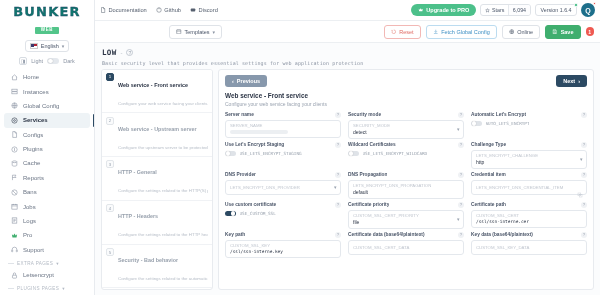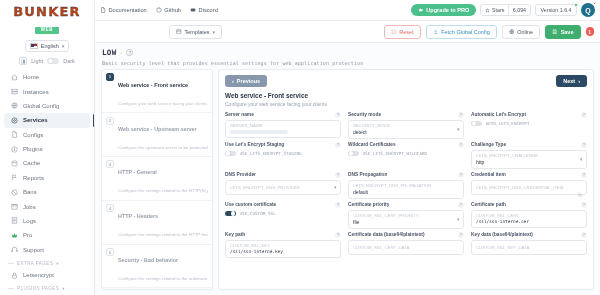--- a/index.html
+++ b/index.html
@@ -20,21 +20,21 @@
     display: flex; flex-direction: column;
     padding: 0;
     flex: 0 0 95px;
     overflow: hidden;
   }
   .logo-wrap { padding: 5px 0 3px 0; display: flex; justify-content: center; }
   .logo { text-align: center; line-height: 1; }
   .logo-main {
     font-family: "DejaVu Sans", sans-serif;
     font-weight: bold; font-size: 13px; letter-spacing: 1.2px;
-    color: #c2410c;
+    color: #0f766e;
     -webkit-text-stroke: 0.3px #1f3a5f;
   }
   .logo-sub {
     display: inline-block;
     background: #53c58a; color: #ffffff;
     font-size: 4.5px; letter-spacing: .6px; font-weight: bold;
     padding: 1px 6px; margin-top: 1px; border-radius: 1px;
   }
   .lang-row { display: flex; justify-content: center; margin-top: 3px; }
   .lang-select {

